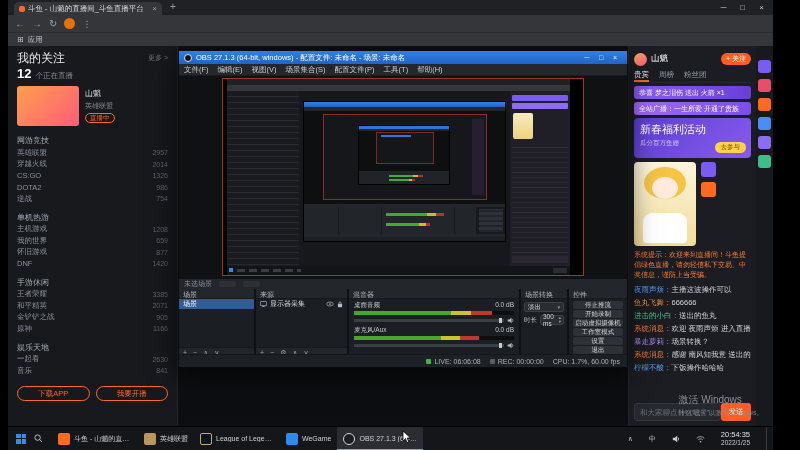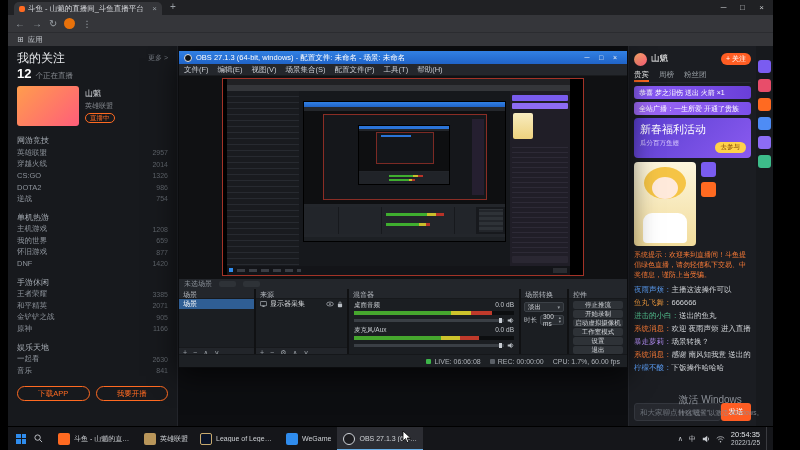--- a/index.html
+++ b/index.html
@@ -167,21 +167,21 @@
         border-top:1px solid #000;z-index:30;display:flex;align-items:center}
   .tb-start{width:26px;height:24px;display:flex;align-items:center;justify-content:center}
   .winlogo{width:10px;height:10px;display:grid;grid-template-columns:1fr 1fr;grid-template-rows:1fr 1fr;gap:1px}
   .winlogo i{background:#2f8ced}
   .tb-search{width:18px;text-align:center}
   .tb-app{height:24px;display:flex;align-items:center;gap:4px;padding:0 6px;min-width:0}
   .tb-app.active{background:#2c2d33;box-shadow:inset 0 -2px 0 #6ab0e8}
   .tb-ic{width:12px;height:12px;border-radius:2px;flex:none}
   .tb-ic.round{border-radius:50%;border:1px solid #cfd3d8}
   .tb-label{font-size:7px;color:#cfd2d6;white-space:nowrap;overflow:hidden;text-overflow:ellipsis;max-width:58px}
-  .tb-tray{margin-left:auto;display:flex;align-items:center;gap:6px;padding-right:3px}
+  .tb-tray{margin-left:auto;display:flex;align-items:center;gap:16px;padding-right:3px}
   .tray-g{font-size:7px;color:#c9ccd1}
   .tb-clock{text-align:right;line-height:8px}
   .tb-time{font-size:7.5px;color:#dfe2e6}
   .tb-date{font-size:6.5px;color:#c4c8cd}
   .tb-edge{width:4px;height:24px;border-left:1px solid #3a3b40}
 
   .cursor{position:absolute;left:402px;top:430px;z-index:50}
   svg{display:block}
 </style>
 </head>

